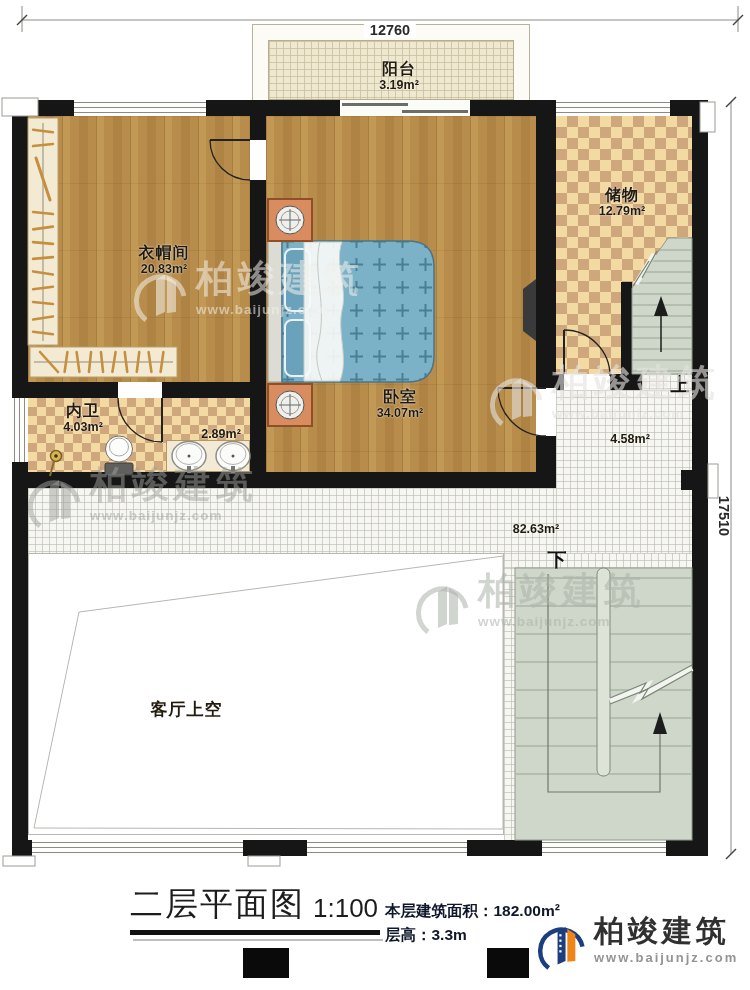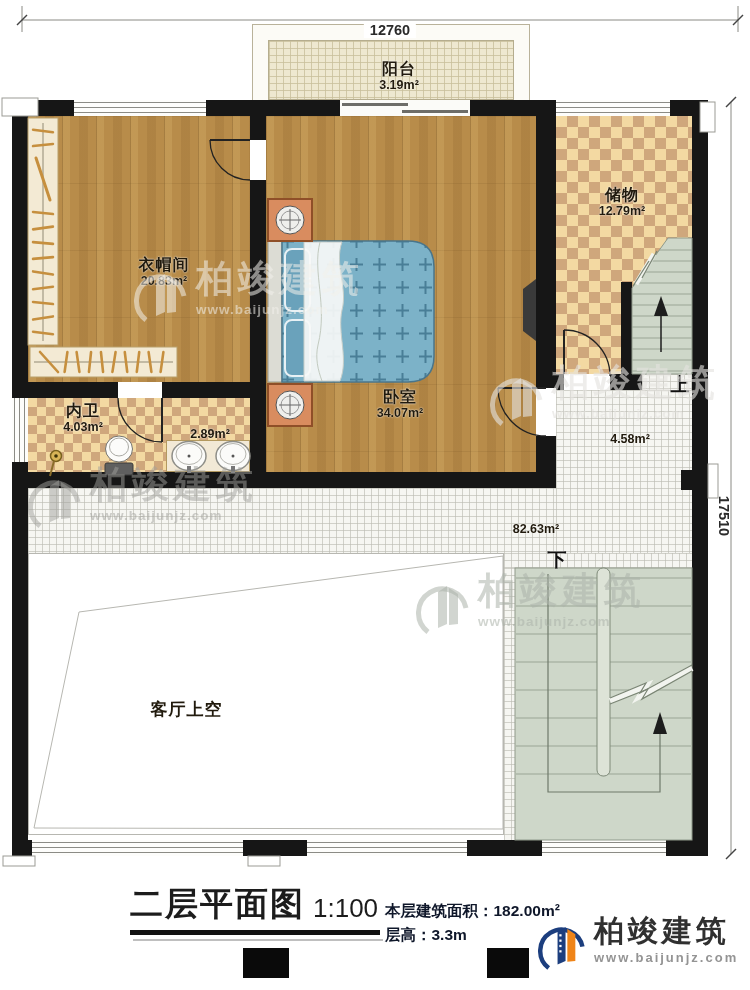--- a/index.html
+++ b/index.html
@@ -47,21 +47,21 @@
   .dim-top{transform:translateX(-50%);background:#fff;padding:0 6px;}
   .dim-right{width:56px;text-align:center;transform:rotate(90deg);}
   
   .wm{position:absolute;display:flex;align-items:flex-start;gap:8px;z-index:50;pointer-events:none;}
   .wm .wm-name{font-size:37px;font-weight:bold;letter-spacing:5px;line-height:1;}
   .wm .wm-url{font-size:13.5px;font-weight:bold;letter-spacing:1px;margin-top:5px;}
   .wm1{color:rgba(242,240,235,.55);} .wm2{color:rgba(228,226,222,.62);}
   .wm3{color:rgba(160,160,155,.5);}  .wm4{color:rgba(172,178,170,.55);}
   
   .tb{position:absolute;z-index:60;}
-  .tb-title{left:130px;top:882px;font-size:33px;font-weight:bold;letter-spacing:2px;color:#1c1c1c;}
+  .tb-title{left:130px;top:882px;font-size:33px;font-weight:normal;letter-spacing:2px;color:#1c1c1c;}
   .tb-u1{left:130px;top:930px;width:250px;height:5px;background:#111;}
   .tb-u2{left:133px;top:939px;width:250px;height:2px;background:#bfbfbf;}
   .tb-scale{left:313px;top:893px;font-size:26px;color:#1c1c1c;}
   .tb-info{left:385px;top:899px;font-size:15.5px;font-weight:bold;color:#0f172a;line-height:1.55;}
   .sq{position:absolute;background:#0a0a0a;z-index:60;}
   .logo{position:absolute;left:538px;top:914px;display:flex;gap:8px;z-index:60;}
   .logo-name{font-size:30px;font-weight:bold;letter-spacing:4px;color:#303030;line-height:1.1;}
   .logo-url{font-size:13px;font-weight:bold;letter-spacing:2px;color:#949494;margin-top:3px;}
 </style>
 </head>
@@ -289,33 +289,33 @@
   </svg>
 
   <div class="rl" style="left:399px;top:60px">
     <div class="rn">阳台</div>
     <div class="ra">3.19m²</div>
   </div>
   <div class="rl" style="left:622px;top:186px">
     <div class="rn">储物</div>
     <div class="ra">12.79m²</div>
   </div>
-  <div class="rl" style="left:164px;top:256px">
+  <div class="rl" style="left:164px;top:244px">
     <div class="rn">衣帽间</div>
     <div class="ra">20.83m²</div>
   </div>
   <div class="rl" style="left:400px;top:388px">
     <div class="rn">卧室</div>
     <div class="ra">34.07m²</div>
   </div>
   <div class="rl" style="left:83px;top:402px">
     <div class="rn">内卫</div>
     <div class="ra">4.03m²</div>
   </div>
-  <div class="rl small" style="left:210px;top:427px">
+  <div class="rl small" style="left:221px;top:427px">
     <div class="ra">2.89m²</div>
   </div>
   <div class="rl small" style="left:630px;top:432px">
     <div class="ra">4.58m²</div>
   </div>
   <div class="rl small" style="left:536px;top:522px">
     <div class="ra">82.63m²</div>
   </div>
   <div class="rl big" style="left:165px;top:700px">
     <div class="rn">客厅上空</div>

